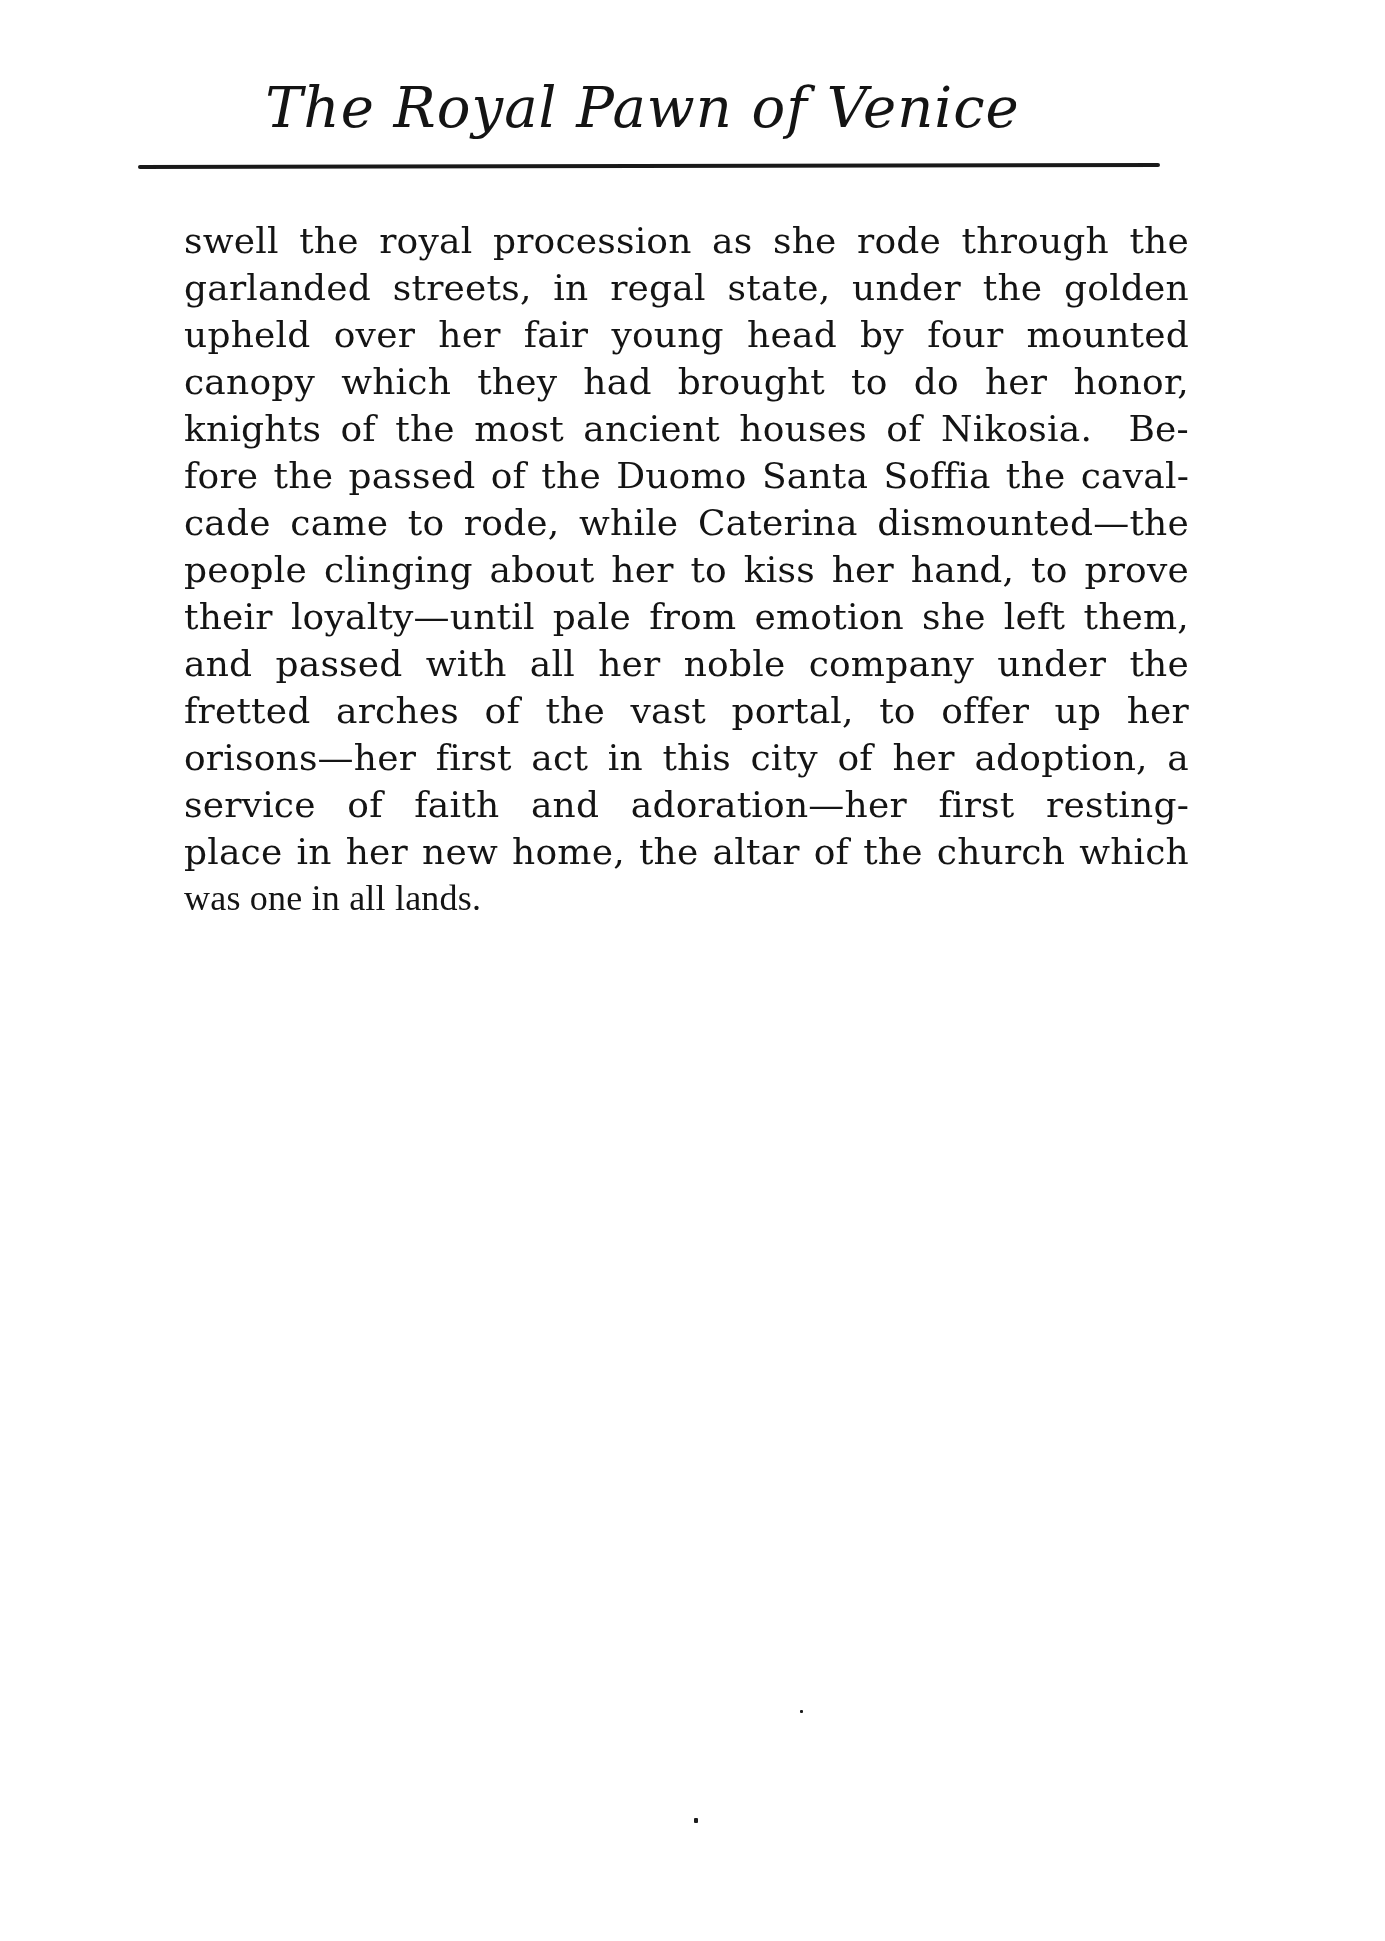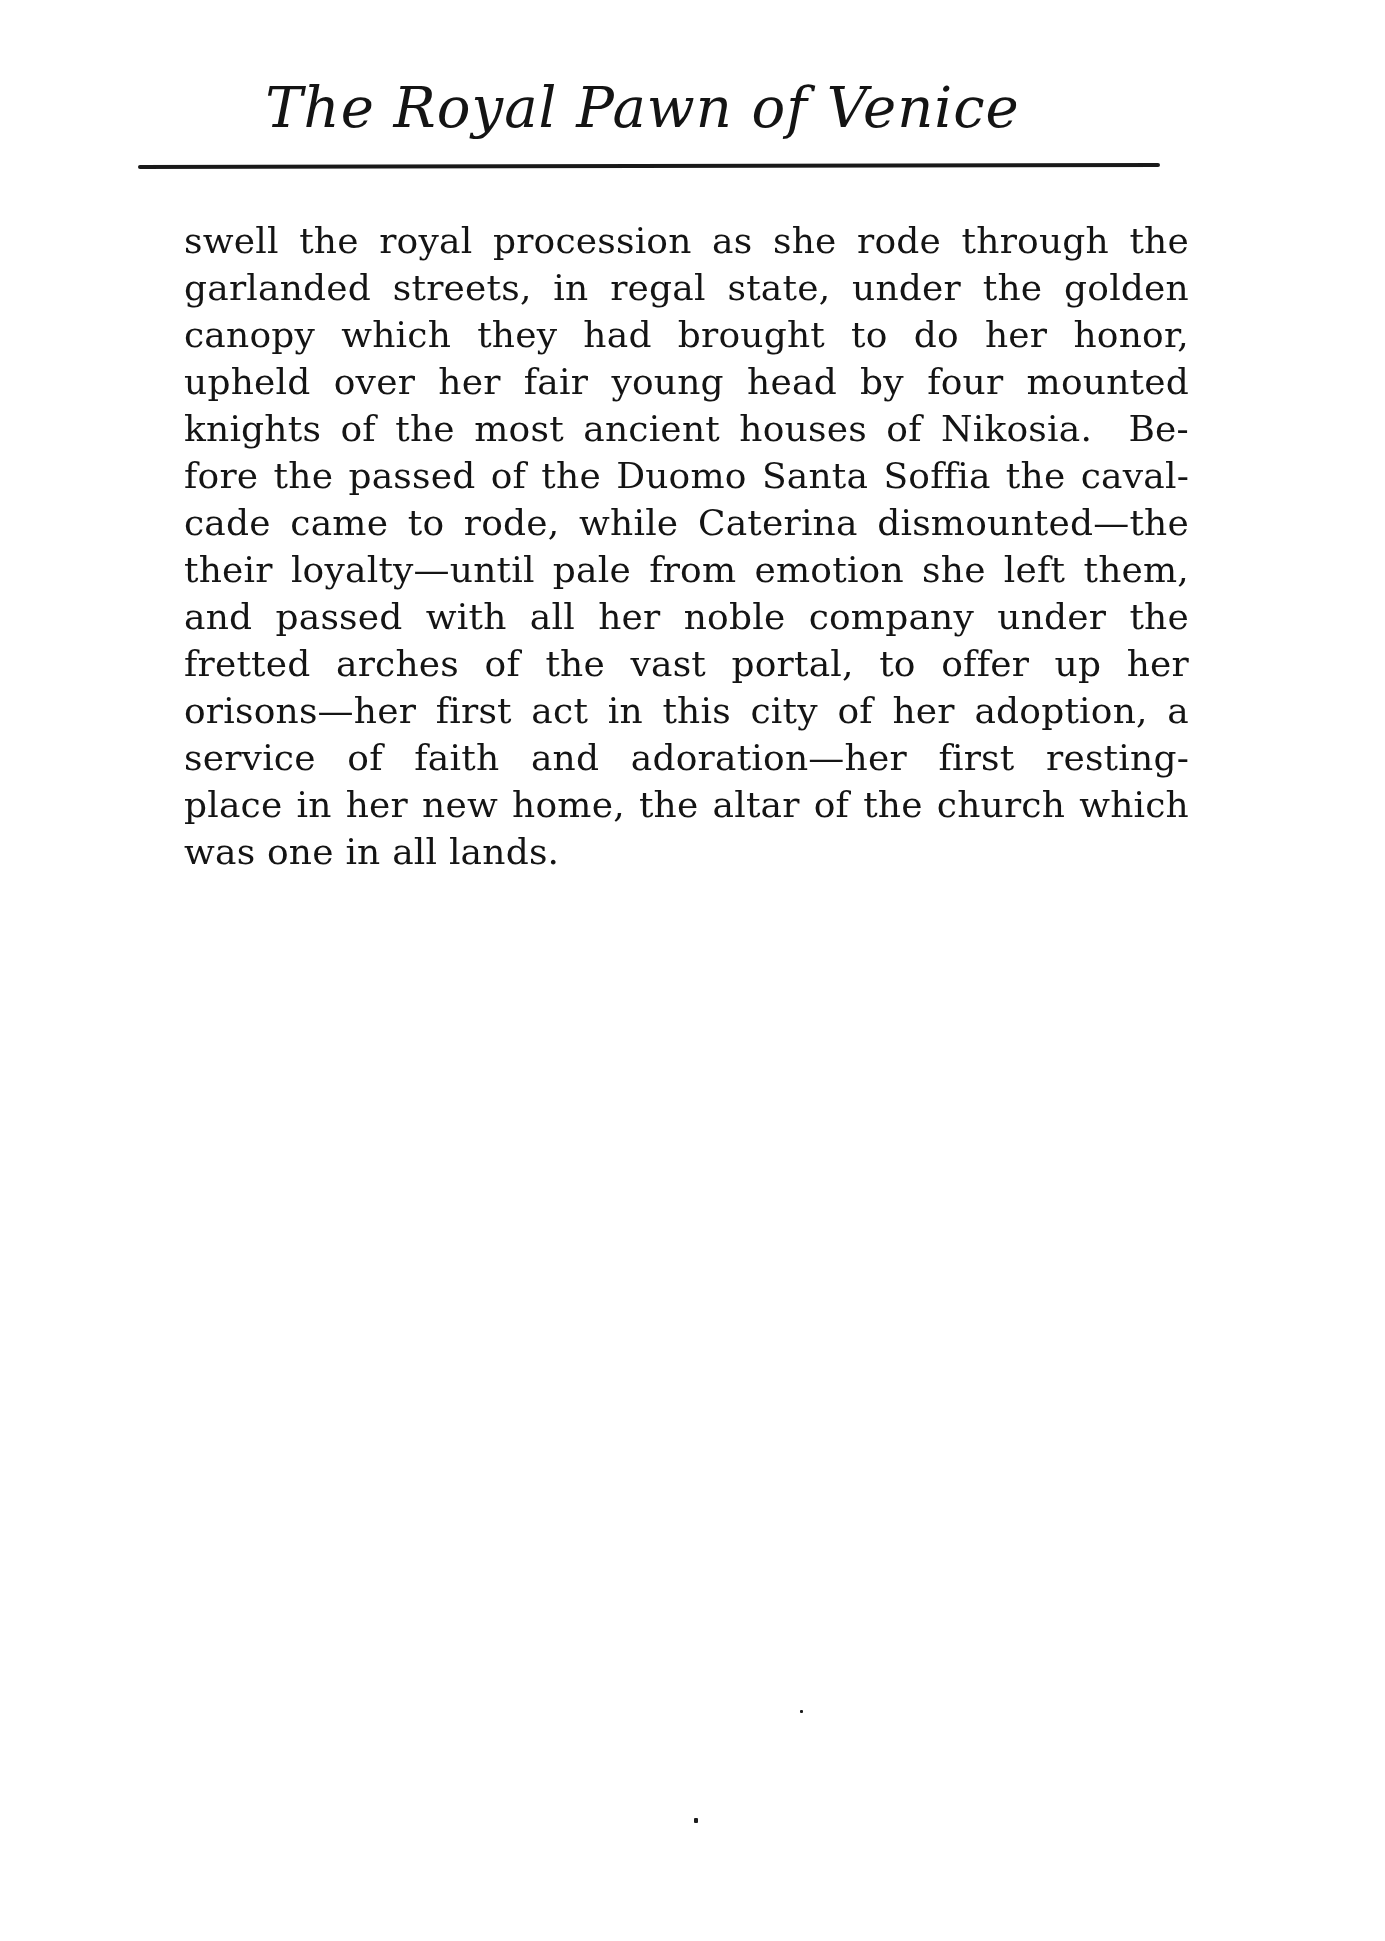--- a/index.html
+++ b/index.html
@@ -52,20 +52,21 @@
   }
   .tline {
     height: 47px;
     text-align: justify;
     text-align-last: justify;
     text-justify: inter-word;
   }
   .tline.last {
     text-align: left;
     text-align-last: left;
+    font-family: Liberation Serif, serif;
   }
   .speck {
     position: absolute;
     background: #1c1c1c;
     border-radius: 1px;
   }
   .speck-1 { left: 800px; top: 1710px; width: 3px; height: 3px; }
   .speck-2 { left: 694px; top: 1818px; width: 4px; height: 5px; }
 </style>
 </head>
@@ -73,25 +74,26 @@
 
 <div class="page">
 
   <div class="running-header">The Royal Pawn of Venice</div>
 
   <div class="header-rule"></div>
 
   <div class="body-text">
     <div class="tline">swell the royal procession as she rode through the</div>
     <div class="tline">garlanded streets, in regal state, under the golden</div>
+    <div class="tline">upheld over her fair young head by four mounted</div>
     <div class="tline">canopy which they had brought to do her honor,</div>
-    <div class="tline">upheld over her fair young head by four mounted</div>
     <div class="tline">knights of the most ancient houses of Nikosia.  Be-</div>
     <div class="tline">fore the passed of the Duomo Santa Soffia the caval-</div>
     <div class="tline">cade came to rode, while Caterina dismounted—the</div>
+    <div class="tline">people clinging about her to kiss her hand, to prove</div>
     <div class="tline">their loyalty—until pale from emotion she left them,</div>
     <div class="tline">and passed with all her noble company under the</div>
     <div class="tline">fretted arches of the vast portal, to offer up her</div>
     <div class="tline">orisons—her first act in this city of her adoption, a</div>
     <div class="tline">service of faith and adoration—her first resting-</div>
     <div class="tline">place in her new home, the altar of the church which</div>
     <div class="tline last">was one in all lands.</div>
   </div>
 
   <div class="speck speck-1"></div>

